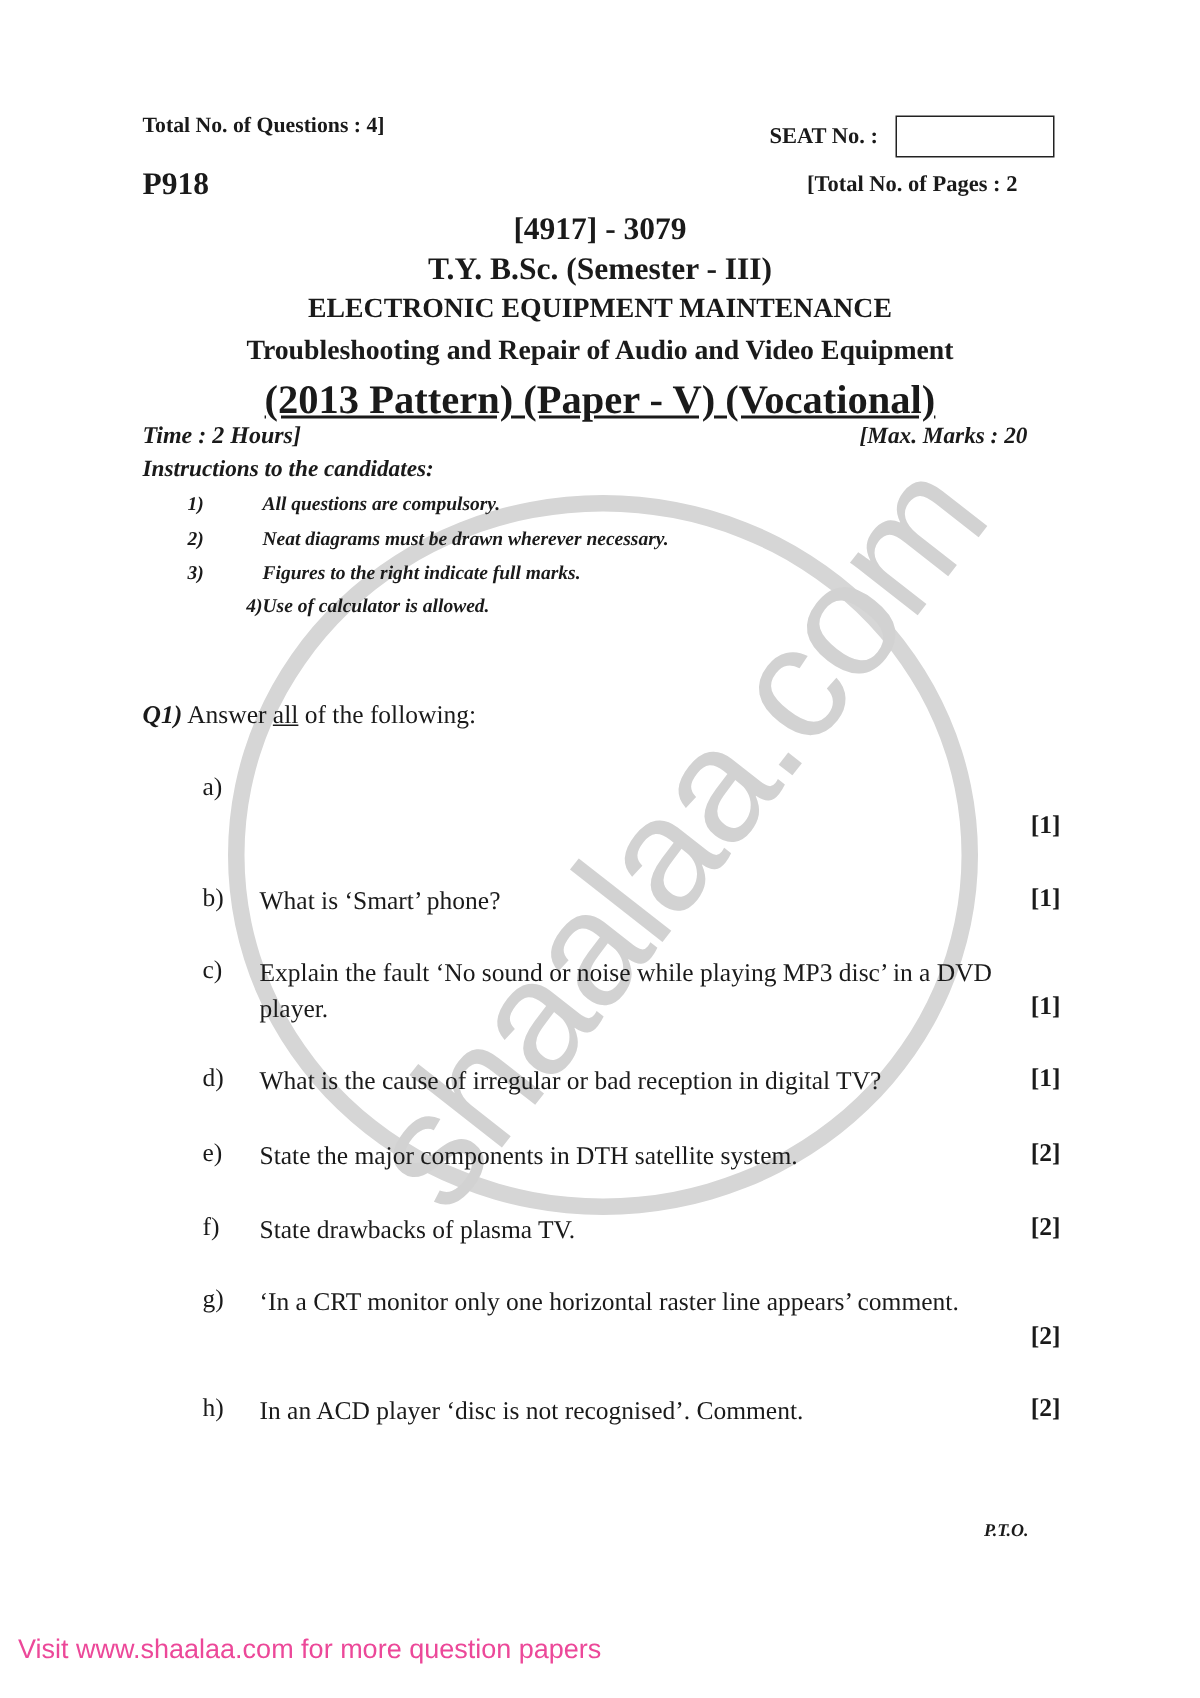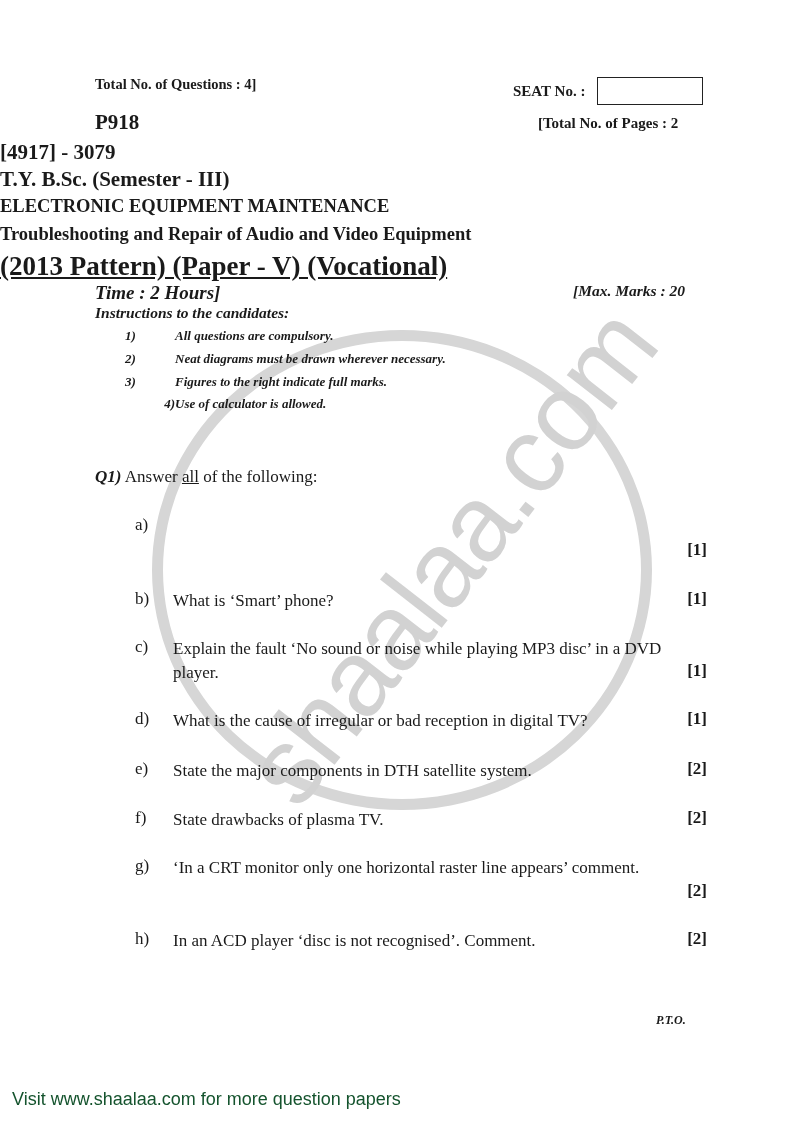--- a/index.html
+++ b/index.html
@@ -1,56 +1,56 @@
 <!DOCTYPE html>
 <html><head>
 <meta charset="utf-8">
 <style>
   html, body { margin: 0; padding: 0; background: #ffffff; }
   body { width: 800px; height: 1132px; position: relative; overflow: hidden;
          font-family: "Liberation Serif", "DejaVu Serif", serif; color: #1a1a1a; }
   .abs { position: absolute; }
   .bold { font-weight: bold; }
   .italic { font-style: italic; }
-  .center { left: 0; width: 800px; }
+  .center { left: 0; width: 800px; text-align: center; }
   .seat-box { position: absolute; left: 597px; top: 77px; width: 106px; height: 28px;
               border: 1.5px solid #222; box-sizing: border-box; }
   .watermark-circle { position: absolute; left: 152px; top: 330px; width: 500px; height: 480px;
                       border: 11px solid #d6d6d6; border-radius: 50%; box-sizing: border-box; }
   .watermark-text { position: absolute; left: 180px; top: 545px; width: 460px;
                     font-family: "Liberation Sans", sans-serif; font-size: 108px; color: #d2d2d2;
                     transform: rotate(-52deg); transform-origin: center; text-align: center; letter-spacing: -2px; }
   .instr { position: absolute; left: 125px; font-size: 13px; font-style: italic; font-weight: bold; }
   .instr .num { display: inline-block; width: 50px; }
   .q { position: absolute; left: 135px; font-size: 17px; width: 572px; }
   .q .lbl { position: absolute; left: 0; top: 0; }
   .q .txt { position: absolute; left: 38px; top: 0; width: 532px; line-height: 24px; }
   .q .mark { position: absolute; right: 0; font-weight: bold; }
   .footer { position: absolute; left: 12px; top: 1089px; font-family: "Liberation Sans", sans-serif;
-            font-size: 18px; color: #14532d; }
+            font-size: 18px; color: #ec4899; }
 </style>
 </head>
 <body>
 
 <div class="watermark-circle"></div>
 <div class="watermark-text">shaalaa.com</div>
 
 <div class="abs bold" style="left:95px; top:76px; font-size:14.5px;">Total No. of Questions : 4]</div>
 <div class="abs bold" style="left:513px; top:83px; font-size:15px;">SEAT No. :</div>
 <div class="seat-box"></div>
 <div class="abs bold" style="left:95px; top:110px; font-size:21px;">P918</div>
 <div class="abs bold" style="left:538px; top:115px; font-size:15px;">[Total No. of Pages : 2</div>
 
 <div class="abs center bold" style="top:140px; font-size:21px;">[4917] - 3079</div>
 <div class="abs center bold" style="top:167px; font-size:21px;">T.Y. B.Sc. (Semester - III)</div>
 <div class="abs center bold" style="top:196px; font-size:18.5px;">ELECTRONIC EQUIPMENT MAINTENANCE</div>
 <div class="abs center bold" style="top:224px; font-size:18.5px;">Troubleshooting and Repair of Audio and Video Equipment</div>
 <div class="abs center bold" style="top:251px; font-size:27px;text-decoration:underline;">(2013 Pattern) (Paper - V) (Vocational)</div>
 
-<div class="abs bold italic" style="left:95px; top:282px; font-size:19px;">Time : 2 Hours]</div>
+<div class="abs bold italic" style="left:95px; top:282px; font-size:16px;">Time : 2 Hours]</div>
 <div class="abs bold italic" style="left:573px; top:282px; font-size:15.5px;">[Max. Marks : 20</div>
 
 <div class="abs bold italic" style="left:95px; top:304px; font-size:15.5px;">Instructions to the candidates:</div>
 <div class="instr" style="top:328px;"><span class="num">1)</span><span>All questions are compulsory.</span></div>
 <div class="instr" style="top:351px;"><span class="num">2)</span><span>Neat diagrams must be drawn wherever necessary.</span></div>
 <div class="instr" style="top:374px;"><span class="num">3)</span><span>Figures to the right indicate full marks.</span></div>
 <div class="instr" style="top:396px;text-align:right;"><span class="num">4)</span><span>Use of calculator is allowed.</span></div>
 
 <div class="abs" style="left:95px; top:467px; font-size:17px;">
   <span class="bold italic">Q1)</span>

